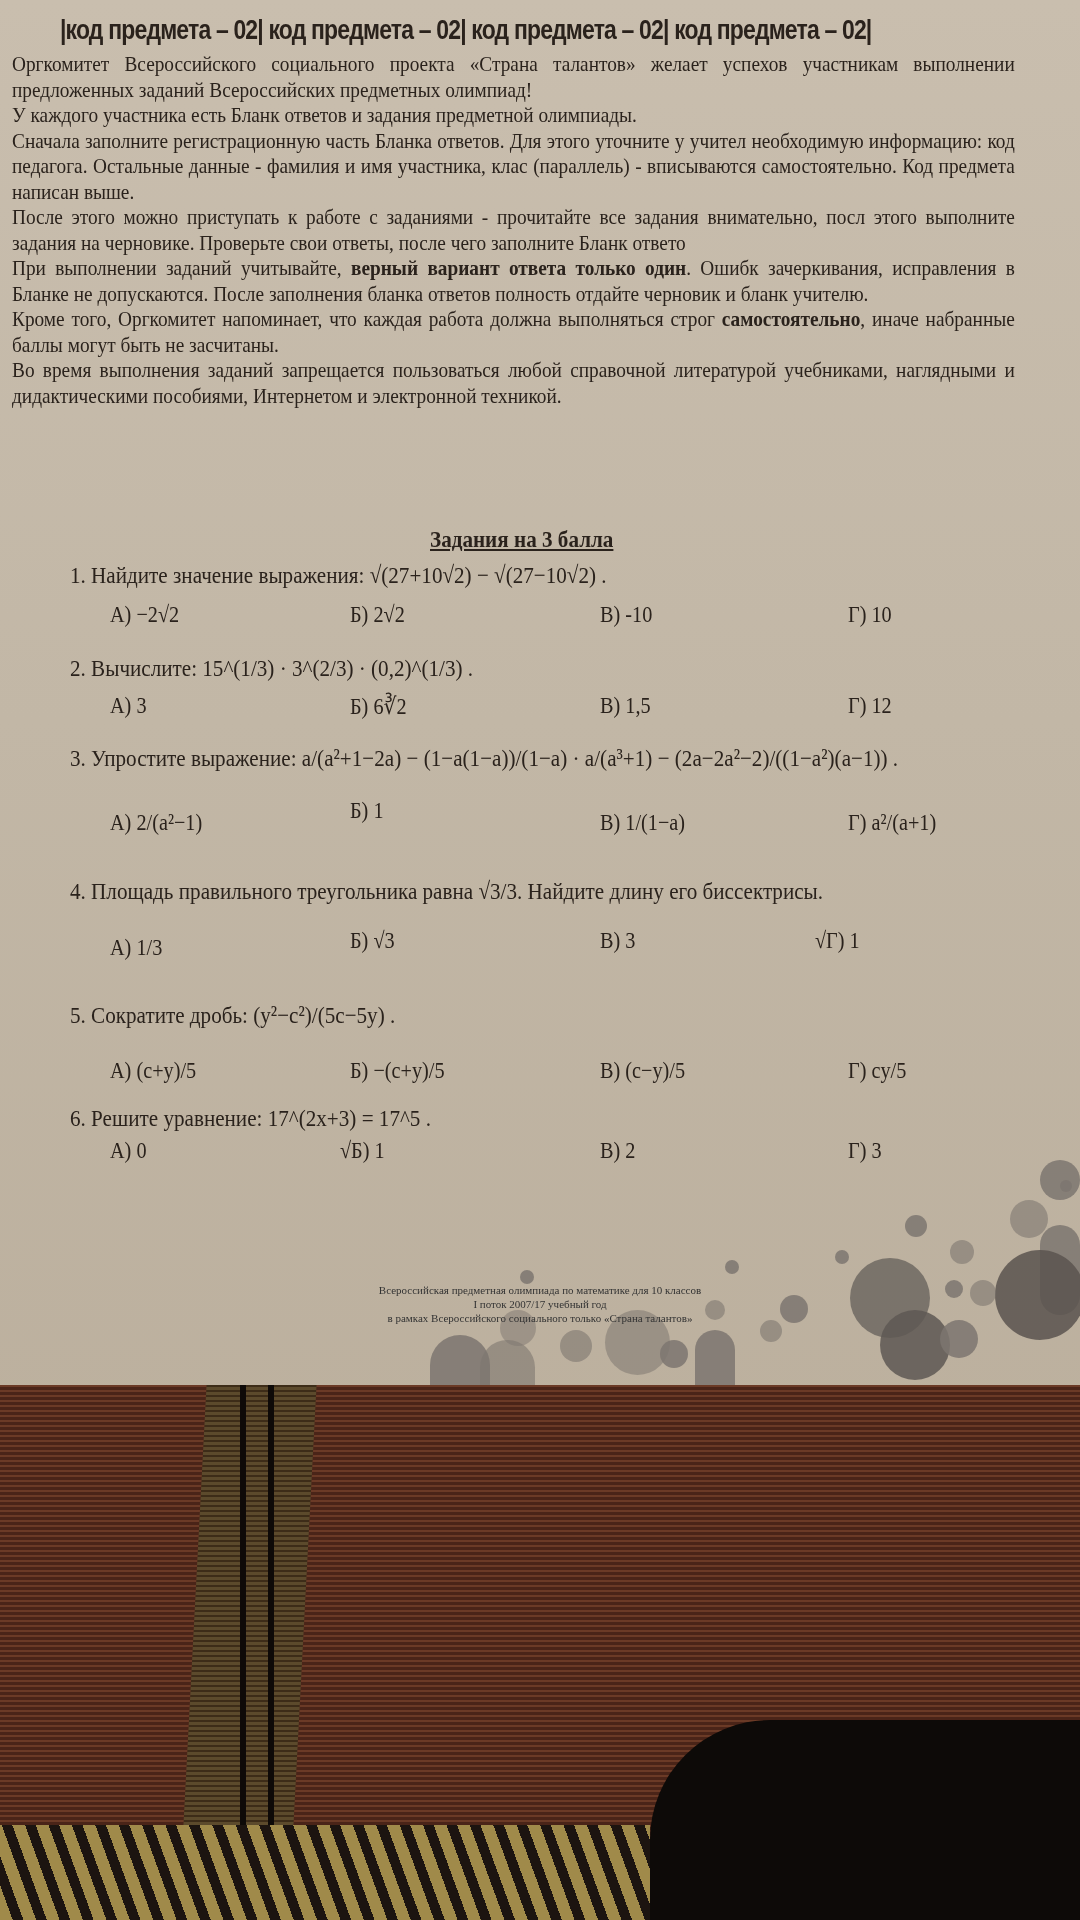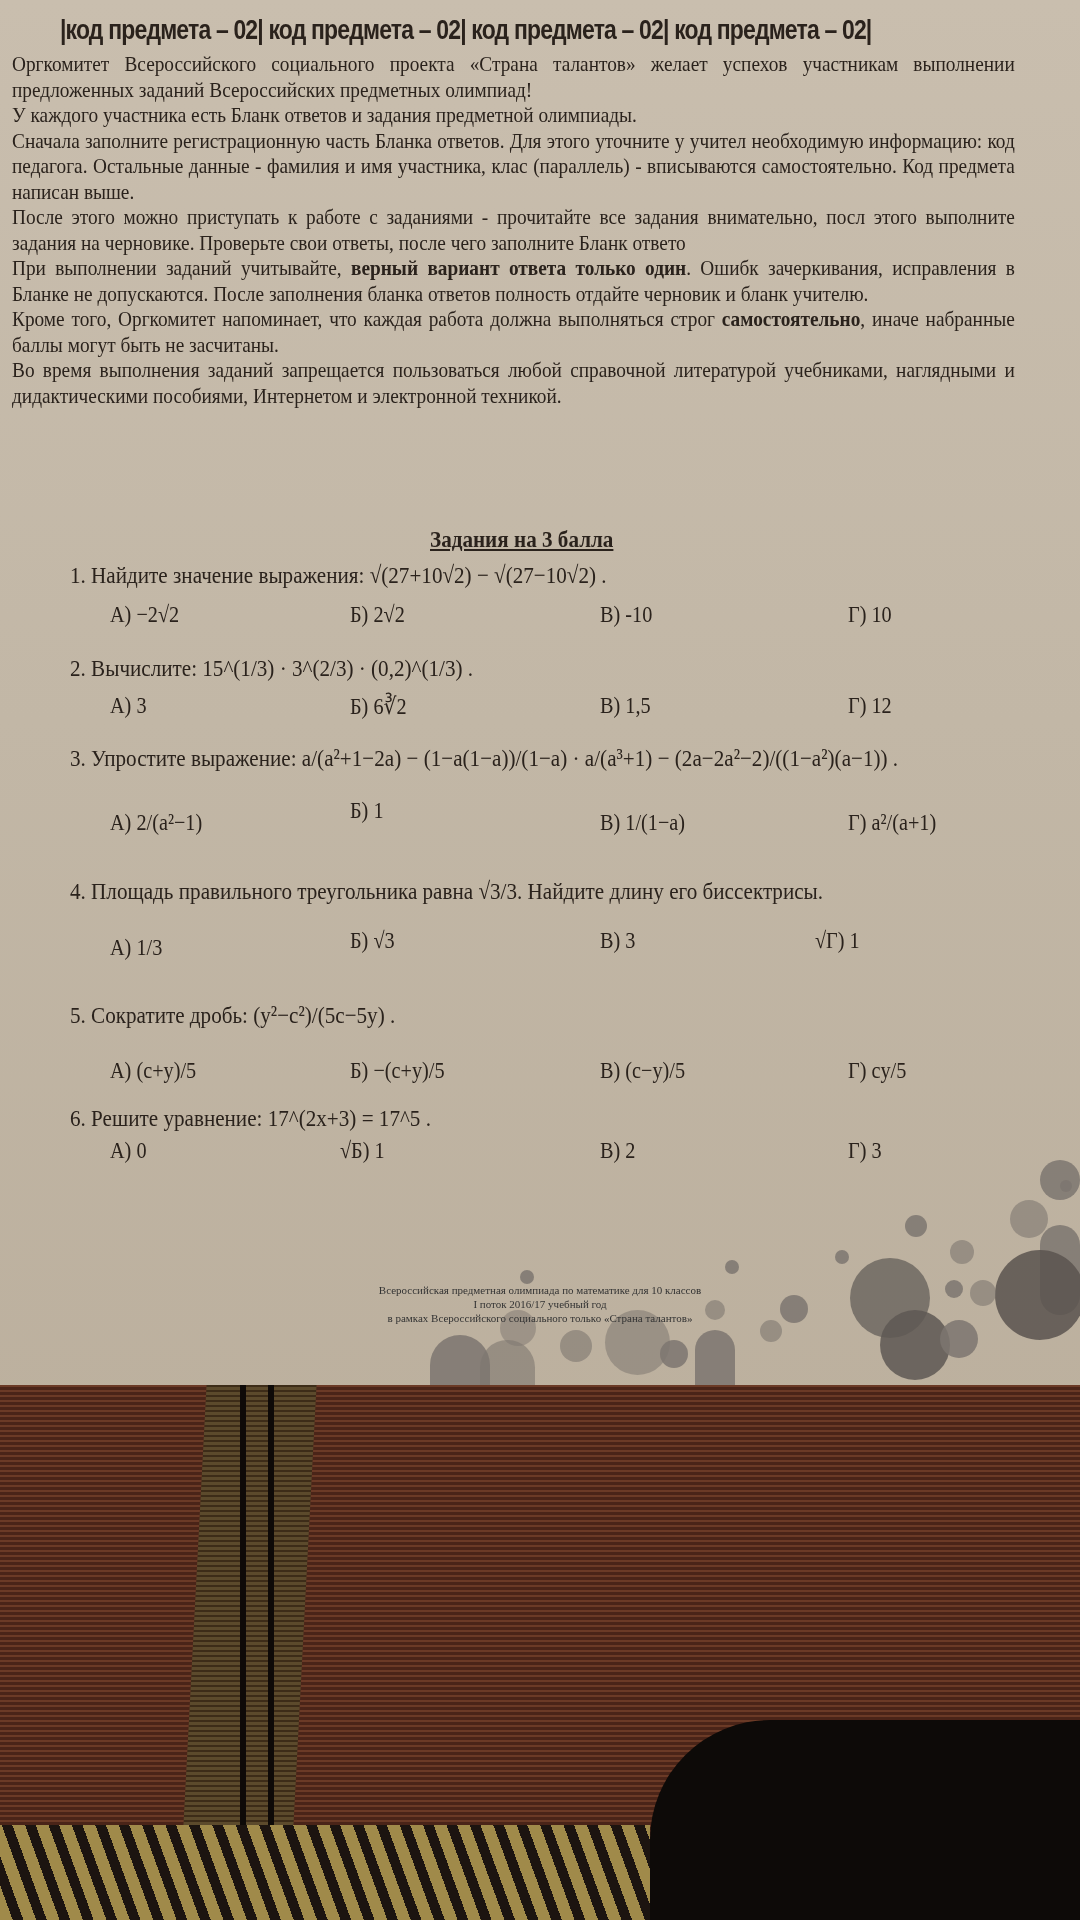--- a/index.html
+++ b/index.html
@@ -99,21 +99,21 @@
     <div class="dot" style="left:695px;top:1330px;width:40px;height:55px;border-radius:20px 20px 0 0"></div>
     <div class="dot" style="left:500px;top:1310px;width:36px;height:36px;opacity:.5"></div>
     <div class="dot" style="left:520px;top:1270px;width:14px;height:14px"></div>
     <div class="dot" style="left:560px;top:1330px;width:32px;height:32px;opacity:.6"></div>
     <div class="dot" style="left:430px;top:1335px;width:60px;height:50px;border-radius:30px 30px 0 0"></div>
     <div class="dot" style="left:480px;top:1340px;width:55px;height:45px;border-radius:28px 28px 0 0;opacity:.6"></div>
   </div>
 
   <div class="footer">
     <div>Всероссийская предметная олимпиада по математике для 10 классов</div>
-    <div>I поток 2016/17 учебный год</div>
+    <div>I поток 2007/17 учебный год</div>
     <div>в рамках Всероссийского социального только «Страна талантов»</div>
   </div>
 </div>
 
 <div class="fabric"></div>
 <div class="stripe" style="left:195px;width:110px;transform:skewX(-3deg)"></div>
 <div class="stripe" style="left:240px;width:6px;background:#0e0a08"></div>
 <div class="stripe" style="left:268px;width:6px;background:#0e0a08"></div>
 <div class="dark"></div>
 <div class="fringe"></div>

